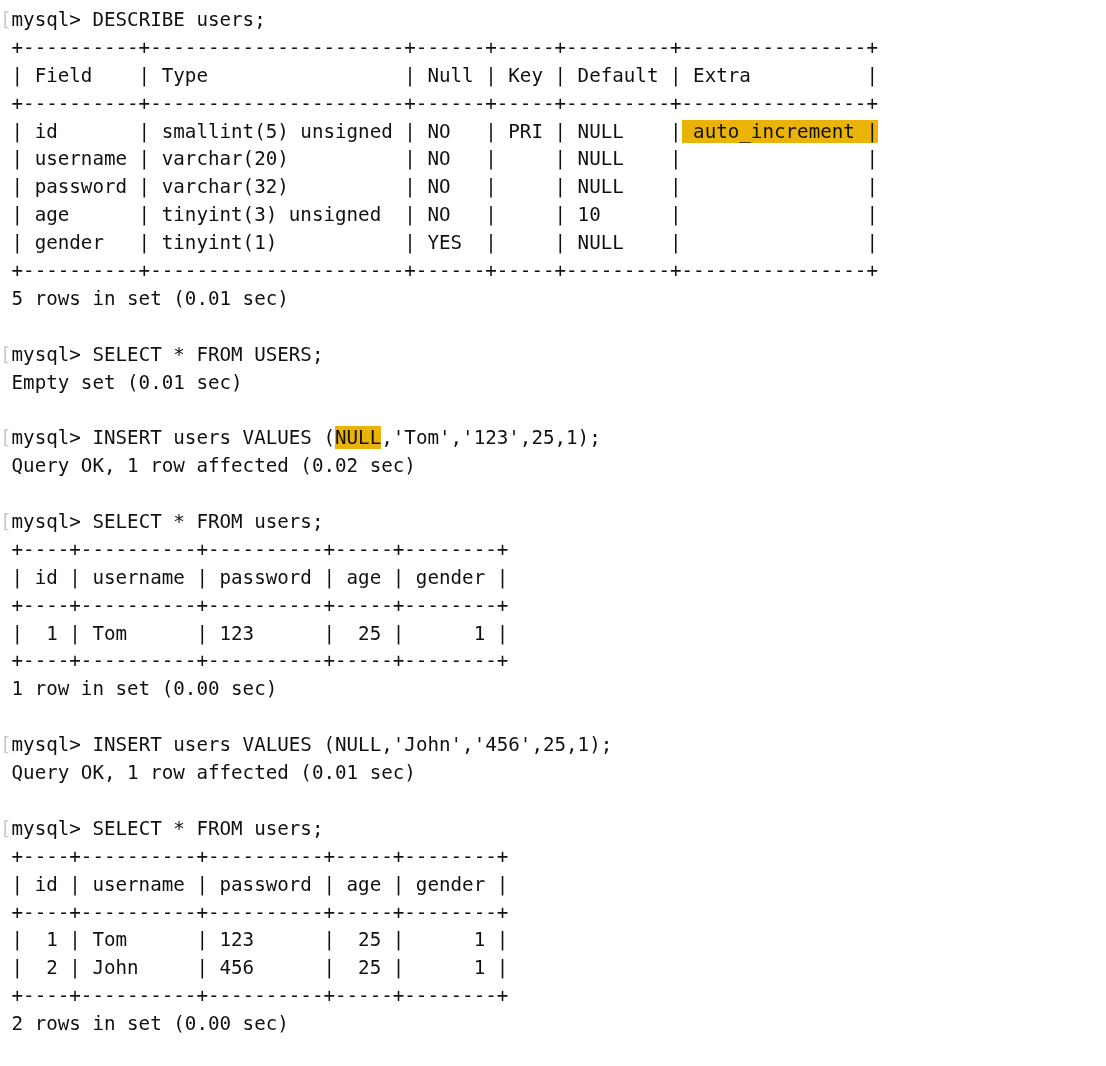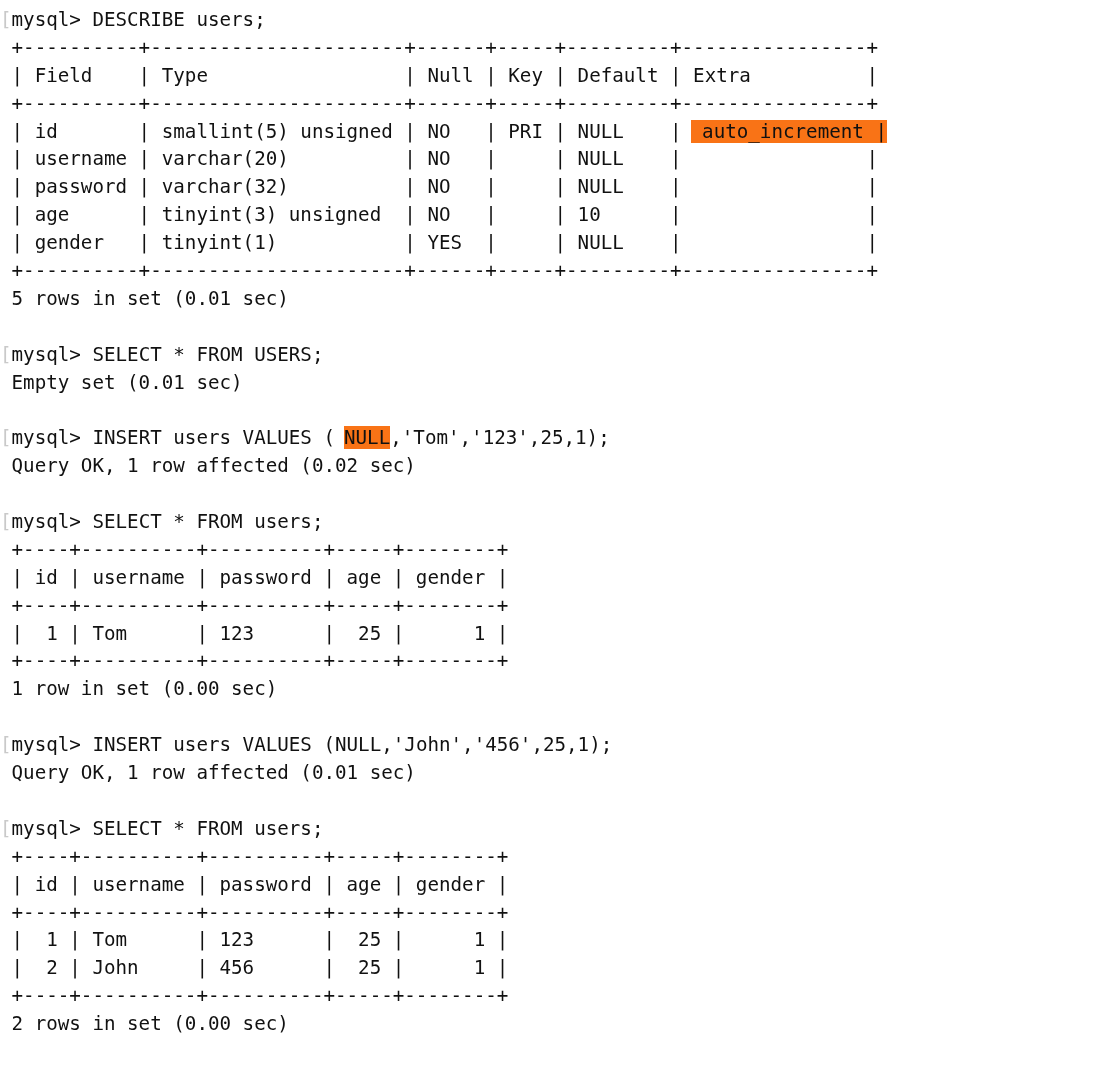--- a/index.html
+++ b/index.html
@@ -34,21 +34,20 @@
     padding-left: 0px;
   }
   .line.blank {
     height: 27.9px;
   }
   
   .edgemark {
     color: #c9c9c9;
   }
   .hl {
-    background: #f97316;
+    background: #eab308;
     color: #111111;
-    margin-left: 9px;
   }
 </style>
 </head>
 <body>
 
 <div id="terminal"><div class="line"><span class="edgemark">[</span>mysql&gt; DESCRIBE users;</div><div class="line"> +----------+----------------------+------+-----+---------+----------------+</div><div class="line"> | Field    | Type                 | Null | Key | Default | Extra          |</div><div class="line"> +----------+----------------------+------+-----+---------+----------------+</div><div class="line"> | id       | smallint(5) unsigned | NO   | PRI | NULL    |<span class="hl"> auto_increment |</span></div><div class="line"> | username | varchar(20)          | NO   |     | NULL    |                |</div><div class="line"> | password | varchar(32)          | NO   |     | NULL    |                |</div><div class="line"> | age      | tinyint(3) unsigned  | NO   |     | 10      |                |</div><div class="line"> | gender   | tinyint(1)           | YES  |     | NULL    |                |</div><div class="line"> +----------+----------------------+------+-----+---------+----------------+</div><div class="line"> 5 rows in set (0.01 sec)</div><div class="line blank">&nbsp;</div><div class="line"><span class="edgemark">[</span>mysql&gt; SELECT * FROM USERS;</div><div class="line"> Empty set (0.01 sec)</div><div class="line blank">&nbsp;</div><div class="line"><span class="edgemark">[</span>mysql&gt; INSERT users VALUES (<span class="hl">NULL</span>,'Tom','123',25,1);</div><div class="line"> Query OK, 1 row affected (0.02 sec)</div><div class="line blank">&nbsp;</div><div class="line"><span class="edgemark">[</span>mysql&gt; SELECT * FROM users;</div><div class="line"> +----+----------+----------+-----+--------+</div><div class="line"> | id | username | password | age | gender |</div><div class="line"> +----+----------+----------+-----+--------+</div><div class="line"> |  1 | Tom      | 123      |  25 |      1 |</div><div class="line"> +----+----------+----------+-----+--------+</div><div class="line"> 1 row in set (0.00 sec)</div><div class="line blank">&nbsp;</div><div class="line"><span class="edgemark">[</span>mysql&gt; INSERT users VALUES (NULL,'John','456',25,1);</div><div class="line"> Query OK, 1 row affected (0.01 sec)</div><div class="line blank">&nbsp;</div><div class="line"><span class="edgemark">[</span>mysql&gt; SELECT * FROM users;</div><div class="line"> +----+----------+----------+-----+--------+</div><div class="line"> | id | username | password | age | gender |</div><div class="line"> +----+----------+----------+-----+--------+</div><div class="line"> |  1 | Tom      | 123      |  25 |      1 |</div><div class="line"> |  2 | John     | 456      |  25 |      1 |</div><div class="line"> +----+----------+----------+-----+--------+</div><div class="line"> 2 rows in set (0.00 sec)</div></div>
 
 </body></html>

